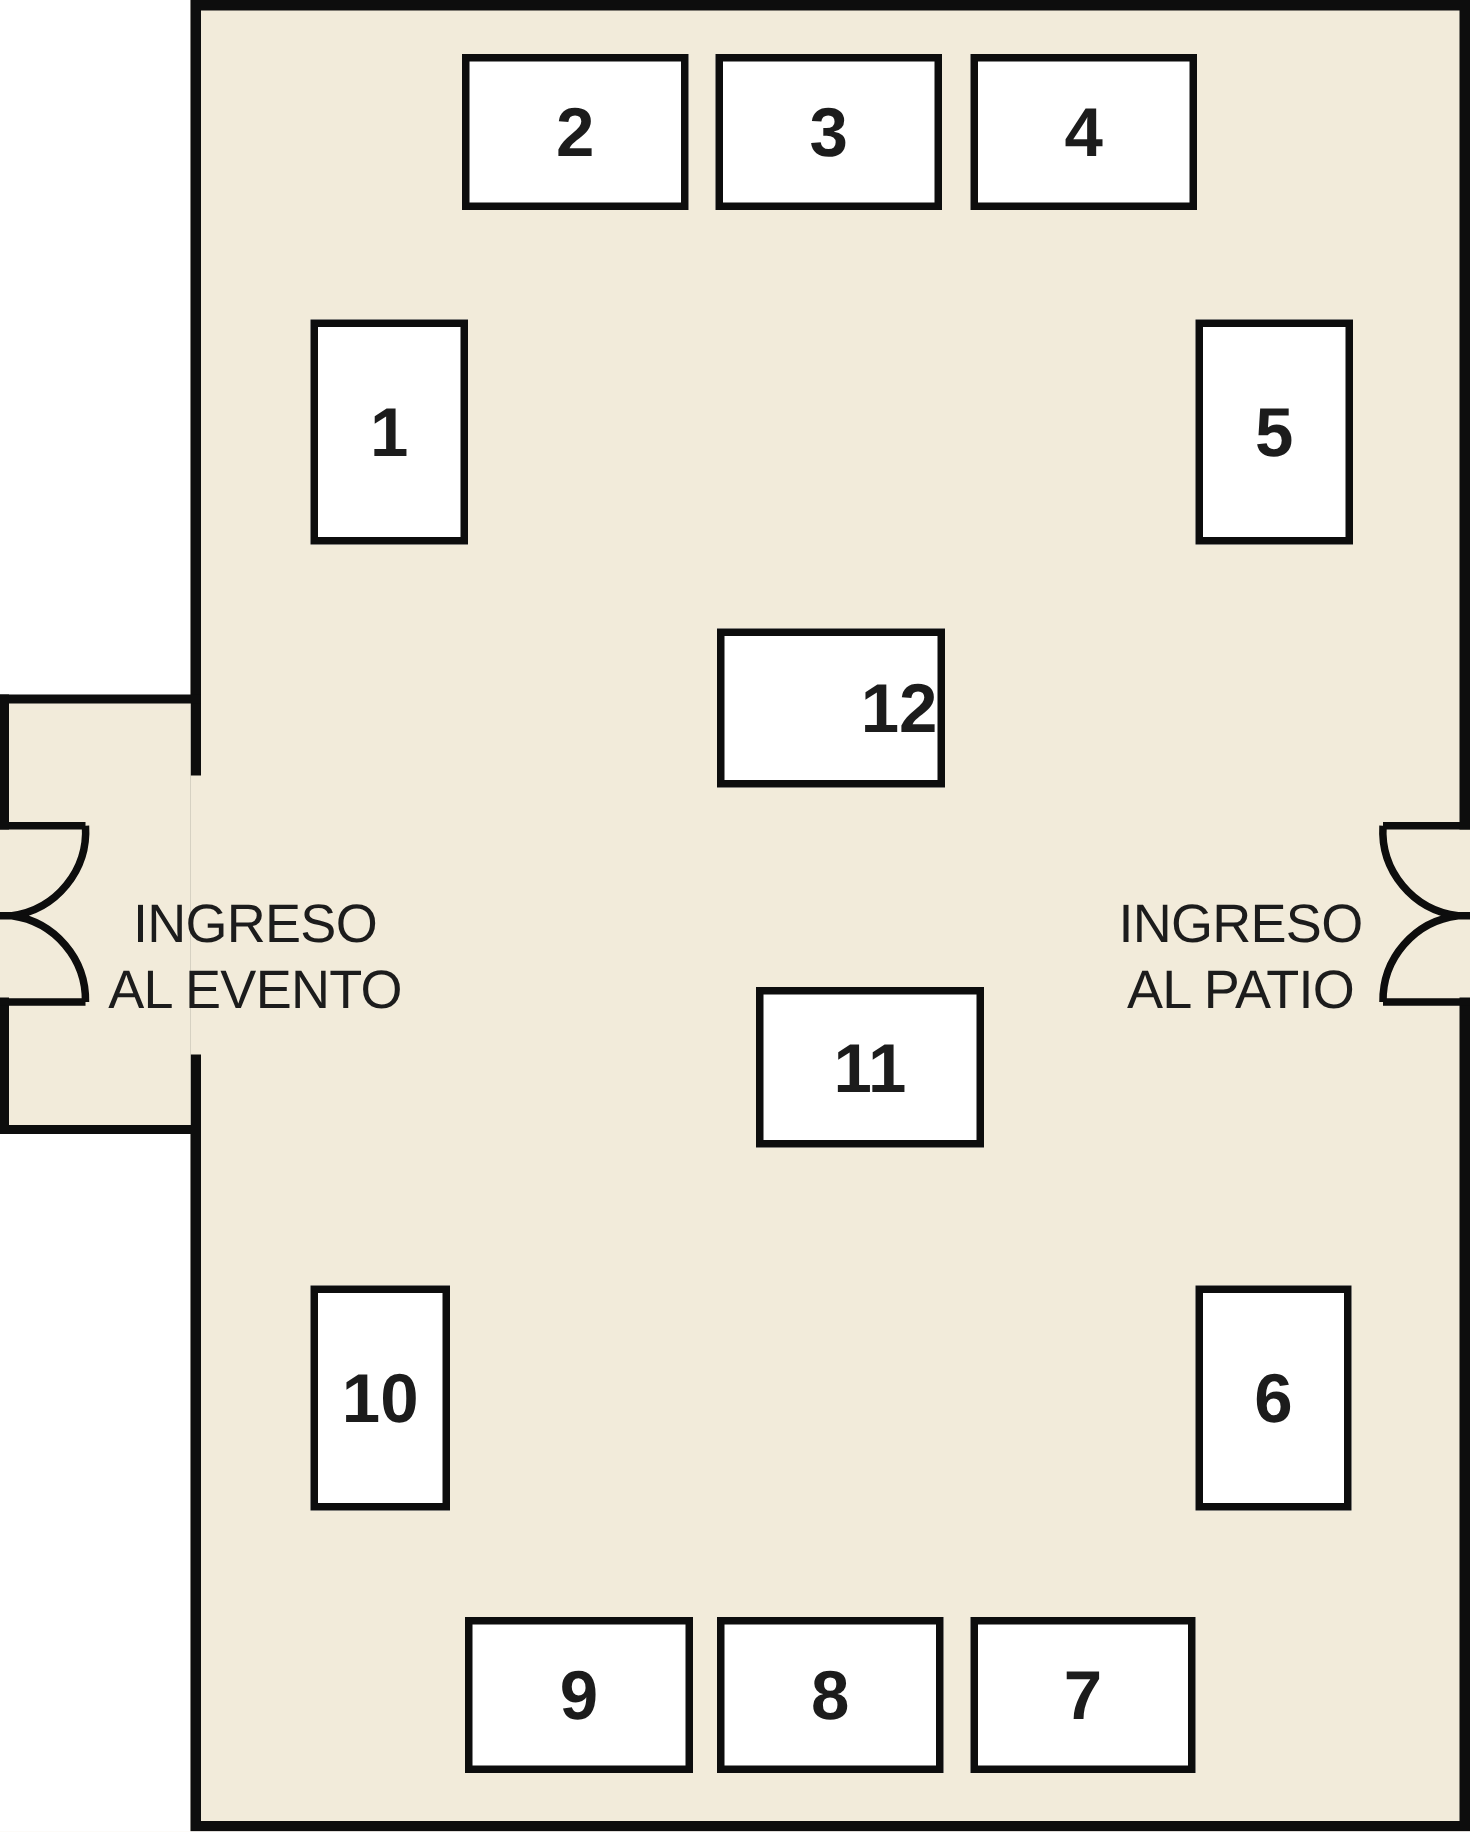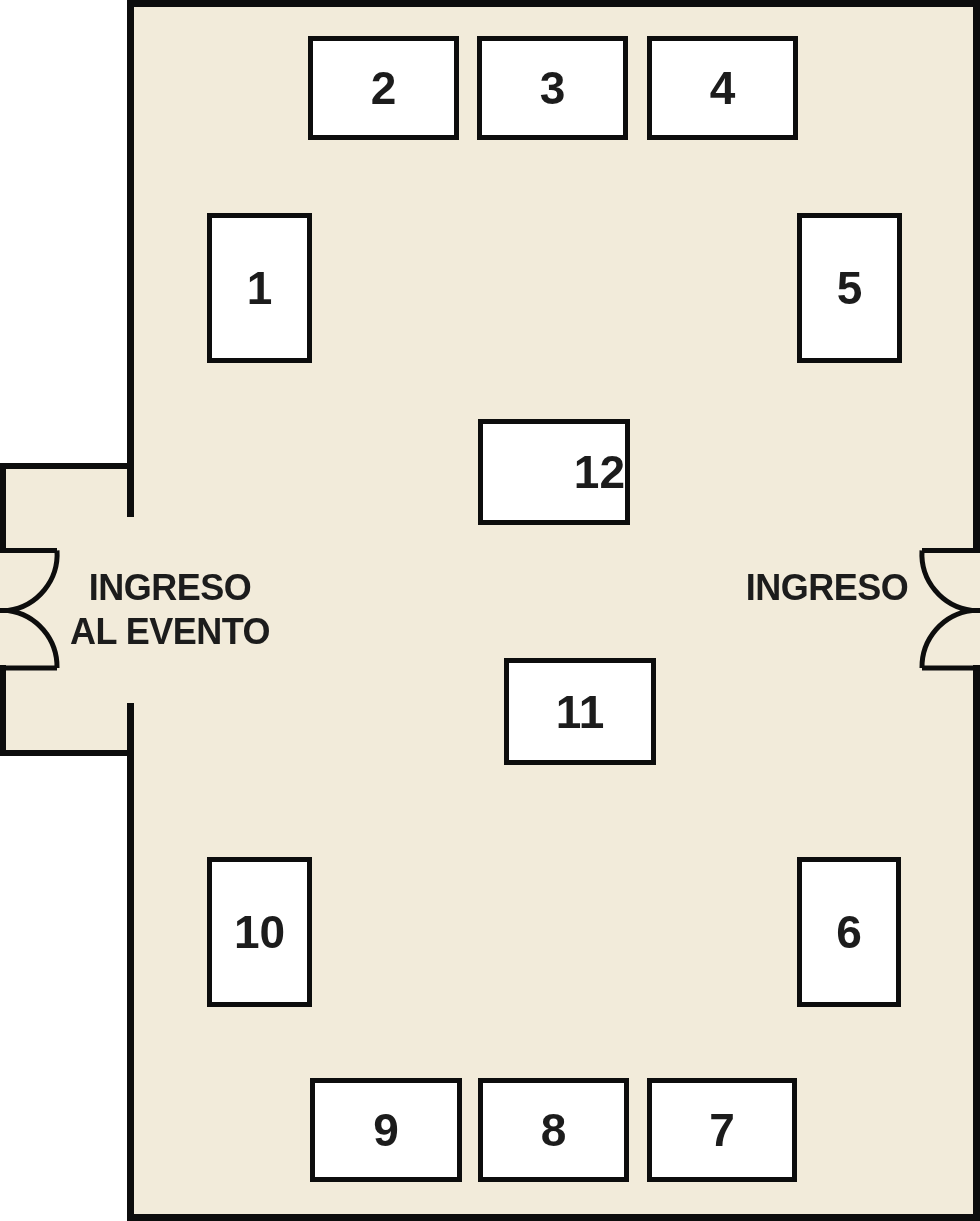--- a/index.html
+++ b/index.html
@@ -55,25 +55,26 @@
     color: #1c1c1c;
     line-height: 1;
   }
 
   
   .entrance-label {
     position: absolute;
     width: 260px;
     text-align: center;
     font-size: 36px;
-    font-weight: 700;
+    font-weight: 400;
     letter-spacing: -0.5px;
     line-height: 44px;
     color: #1c1c1c;
     white-space: nowrap;
+    margin-top: 28px;
   }
 </style>
 </head>
 <body>
 
 <div class="plan">
 
   <div class="abs room"></div>
 
   <div class="abs vestibule-fill"></div>
@@ -114,31 +115,32 @@
   </div>
   <div class="booth" style="left:647px; top:1078px; width:150px; height:104px;">
     <span class="booth-num">7</span>
   </div>
   <div class="booth" style="left:478px; top:1078px; width:151px; height:104px;">
     <span class="booth-num">8</span>
   </div>
   <div class="booth" style="left:310px; top:1078px; width:152px; height:104px;">
     <span class="booth-num">9</span>
   </div>
-  <div class="booth" style="left:207px; top:857px; width:105px; height:150px;">
+  <div class="booth" style="left:207px; top:857px; width:93px; height:150px;">
     <span class="booth-num">10</span>
   </div>
   <div class="booth" style="left:504px; top:658px; width:152px; height:107px;">
     <span class="booth-num">11</span>
   </div>
   <div class="booth" style="left:478px; top:419px; width:152px; height:106px;justify-content:flex-end;">
     <span class="booth-num">12</span>
   </div>
 
   <div class="entrance-label" style="left:40px; top:566px;">
     <div>INGRESO</div>
     <div>AL EVENTO</div>
   </div>
   <div class="entrance-label" style="left:697px; top:566px;">
     <div>INGRESO</div>
+    <div>AL PATIO</div>
   </div>
 
 </div>
 
 </body></html>

